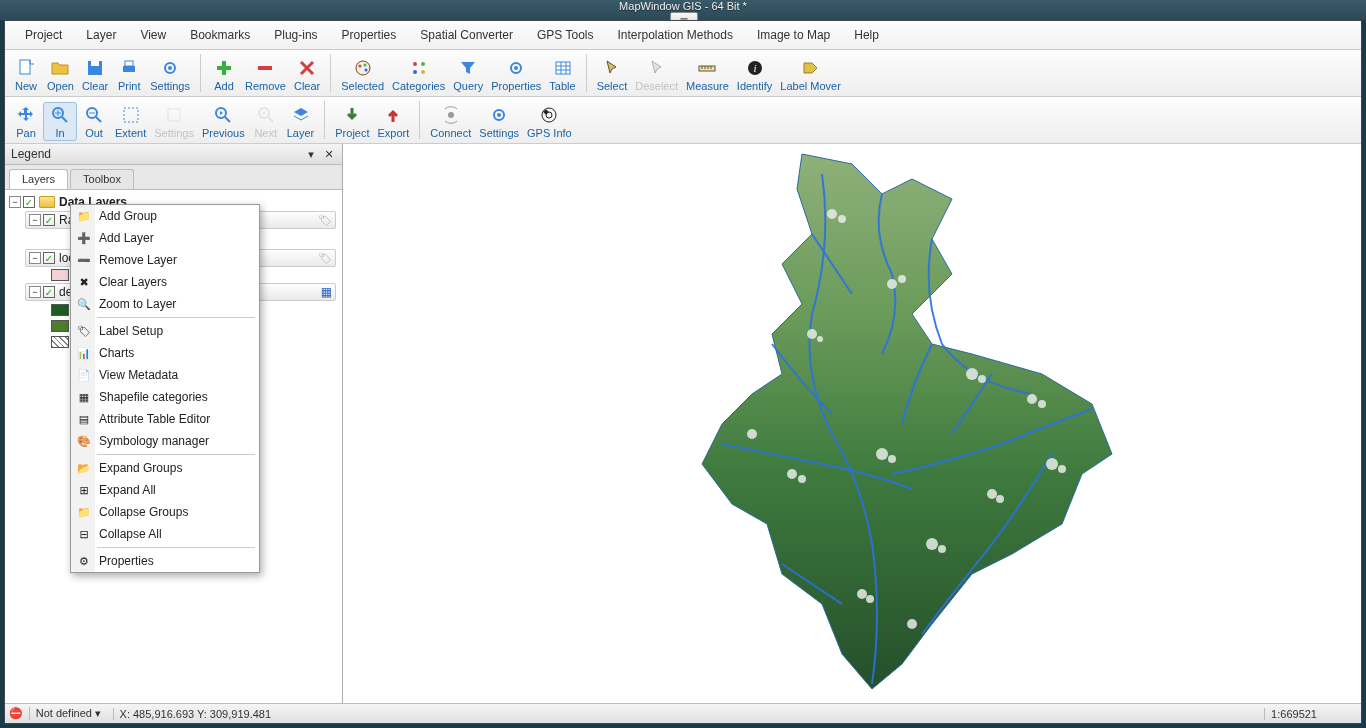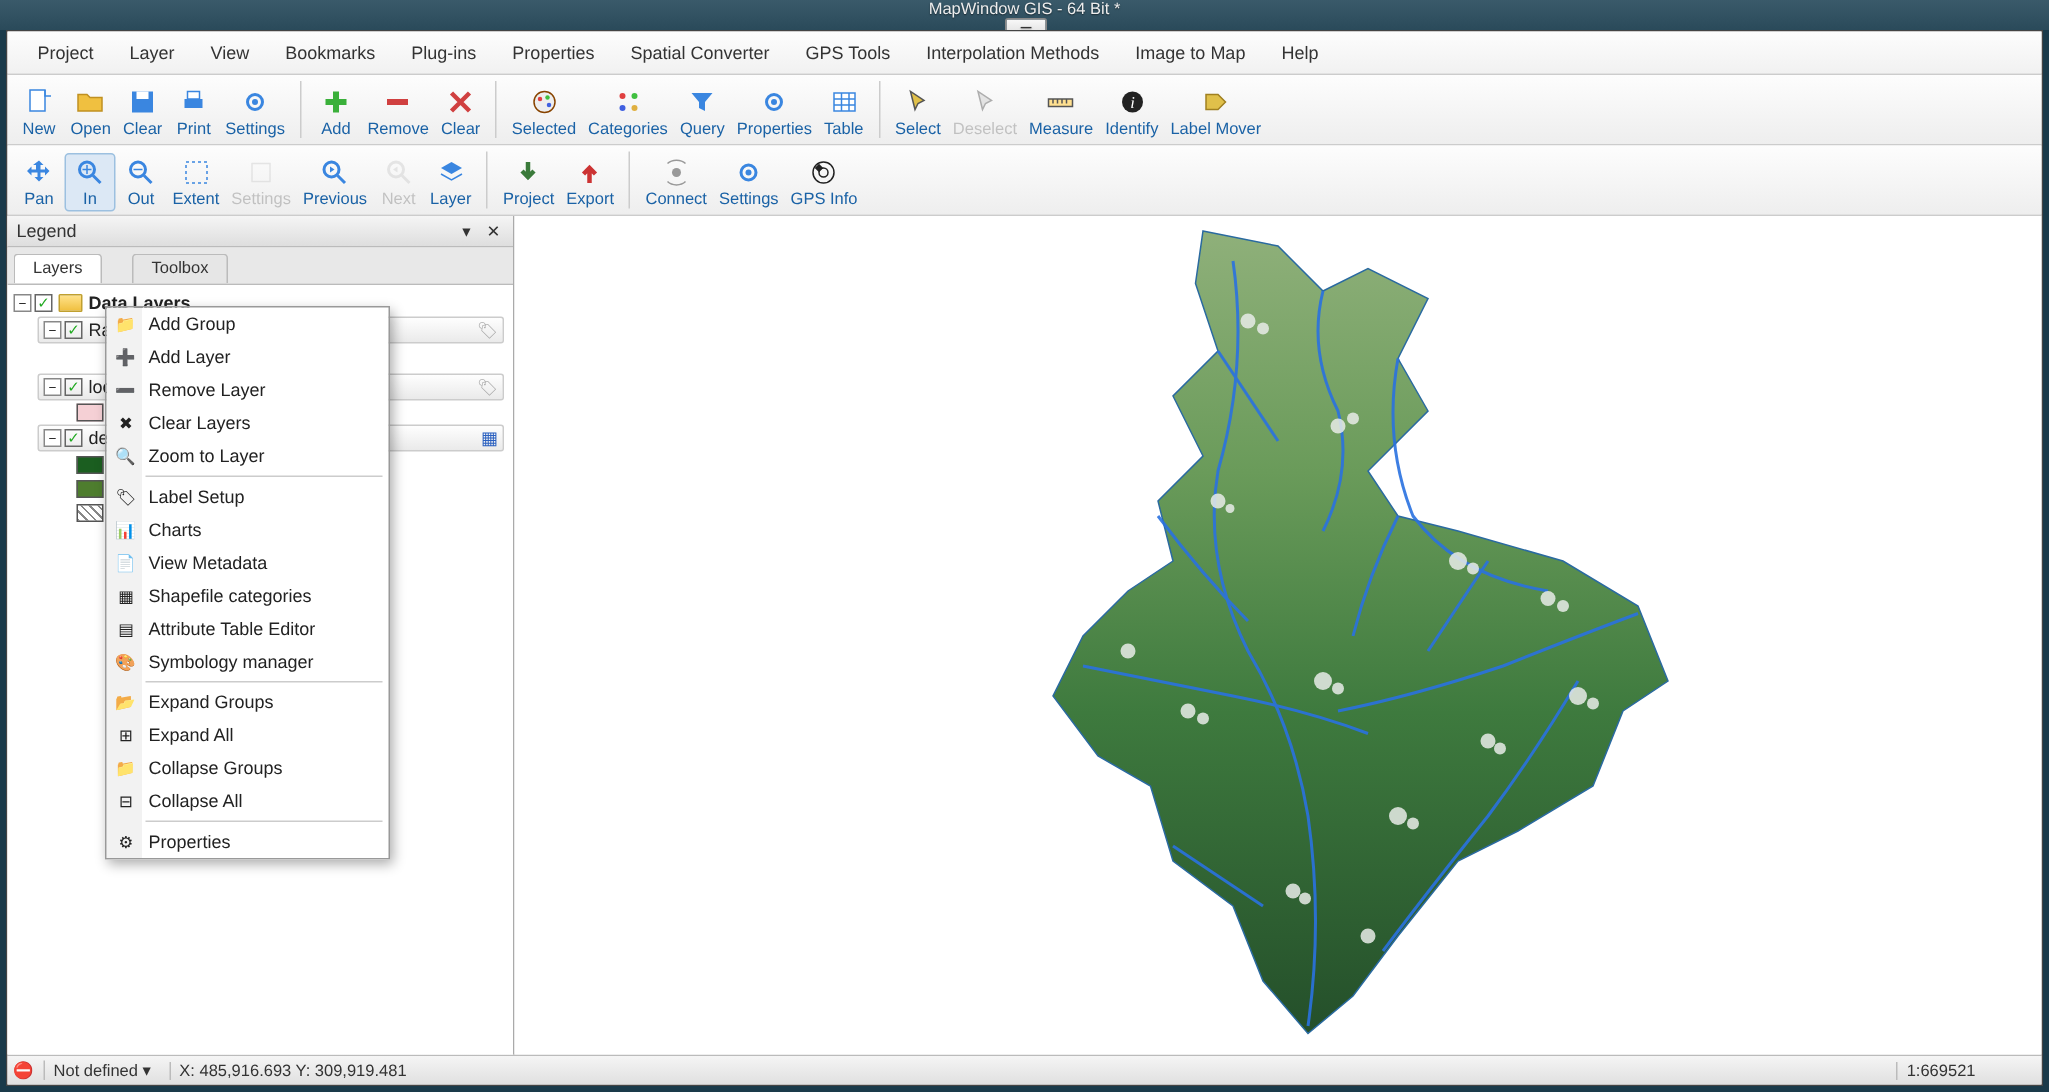--- a/index.html
+++ b/index.html
@@ -51,21 +51,21 @@
   .legend {
     width:338px; border-right:1px solid #aaa; display:flex; flex-direction:column;
     background:linear-gradient(#fafafa,#eee);
   }
   .legend-head {
     background:linear-gradient(#f5f5f5,#dedede); border-bottom:1px solid #bbb;
     padding:3px 6px; display:flex; align-items:flex-start; font-size:12px; color:#333;
   }
   .legend-head .sp { flex:1;}
   .pin, .xx { width:14px; height:14px; display:flex; align-items:center; justify-content:center; font-size:11px; color:#333; margin-left:4px; cursor:default;}
-  .tabs { display:flex; background:#e8e8e8; padding-top:4px; padding-left:4px; gap:20px;}
+  .tabs { display:flex; background:#e8e8e8; padding-top:4px; padding-left:4px; gap:2px;}
   .tab { padding:3px 12px 4px; background:linear-gradient(#fff,#f0f0f0); border:1px solid #bbb; border-bottom:none; border-radius:3px 3px 0 0; font-size:11px; color:#333; cursor:default;}
   .tab.active { background:#fff; font-weight:400; }
   .tab.inactive { background:#e6e6e6; }
   .tree { flex:1; background:#fff; border-top:1px solid #bbb; padding:4px 2px; position:relative; overflow:hidden;}
   .node { display:flex; align-items:center; padding:1px 2px; font-size:12px; white-space:nowrap;}
   .exp { width:12px; height:12px; border:1px solid #888; display:flex; align-items:center; justify-content:center; font-size:9px; line-height:9px; margin-right:2px; background:#fff;}
   .cb { width:12px; height:12px; border:1px solid #666; margin-right:4px; display:flex; align-items:center; justify-content:center; font-size:10px; color:#2a2;}
   .folder { width:16px; height:12px; background:linear-gradient(#ffe28a,#f0c040); border:1px solid #c0a030; border-radius:1px; margin-right:4px;}
   .rowwrap { background:linear-gradient(#fefefe,#eaeaea); border:1px solid #ccc; border-radius:2px; margin:1px 4px 1px 0; padding:1px 3px; display:flex; align-items:center;}
   .rowwrap .sp { flex:1;}

